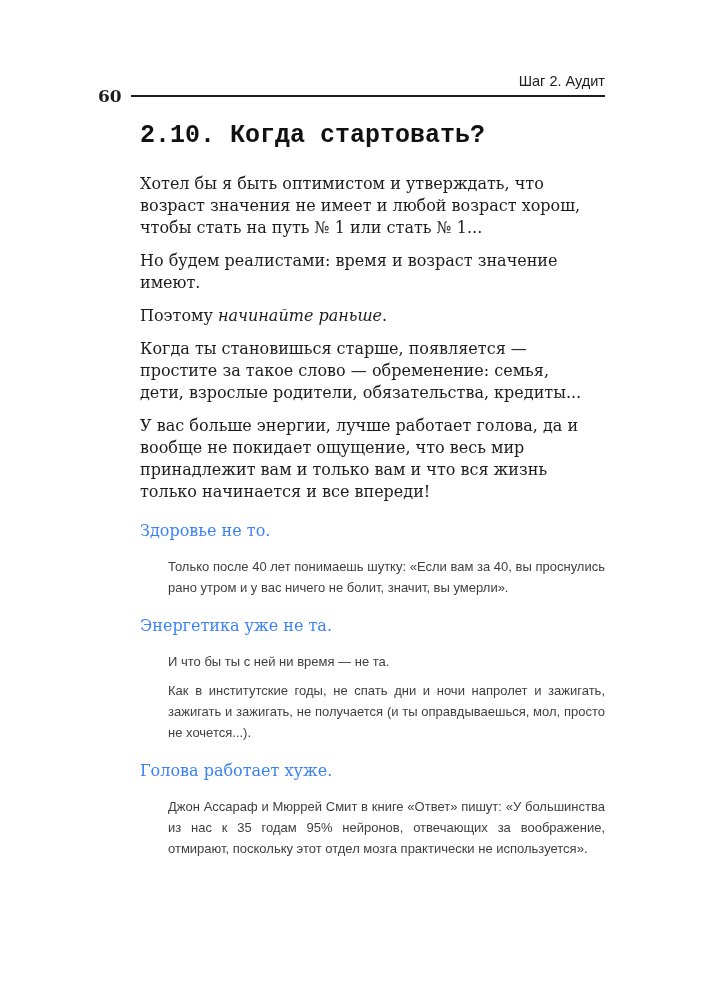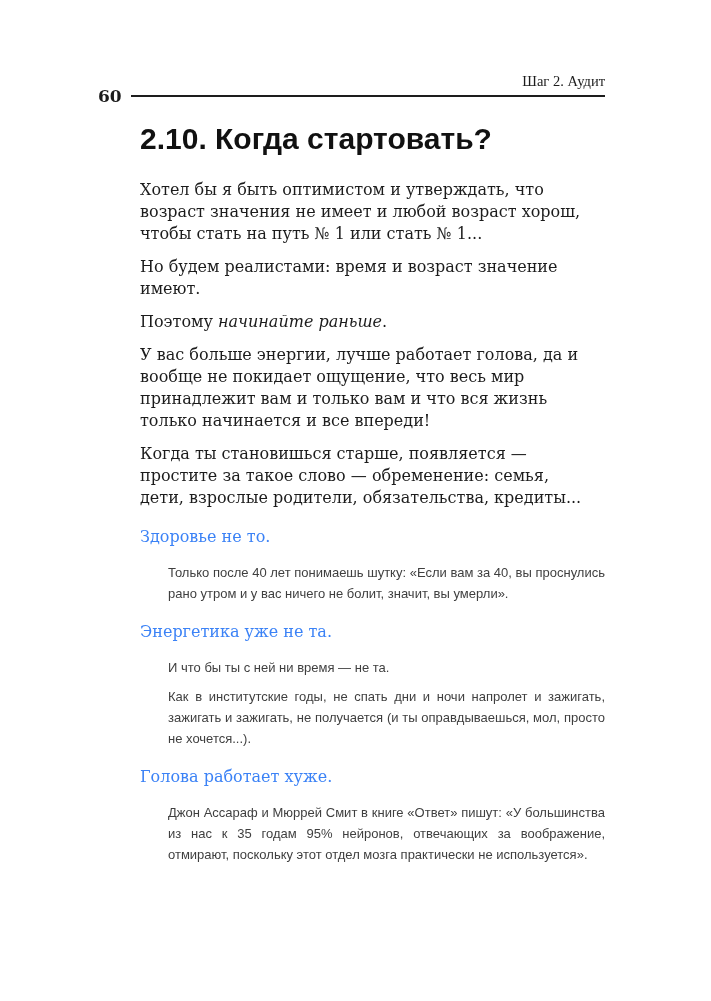--- a/index.html
+++ b/index.html
@@ -30,33 +30,33 @@
     margin-bottom: -8px; 
     line-height: 1;
   }
   .running-head-box {
     flex: 1;
     border-bottom: 2px solid #1d1d1d;
     text-align: right;
     padding-bottom: 5px;
   }
   .running-head {
-    font-family: Liberation Serif, serif;
+    font-family: Liberation Sans, sans-serif;
     font-size: 14.5px;
     color: #1c1c1c;
     line-height: 1;
   }
   
   .main {
     margin: 24px 106px 0 140px; 
   }
   .chapter-title {
-    font-family: Liberation Sans, sans-serif;
+    font-family: Liberation Mono, monospace;
     font-weight: 700;
-    font-size: 30px;
+    font-size: 25px;
     color: #111111;
     margin: 0 0 22px 0;
     line-height: 1.2;
   }
   .para {
     font-family: "DejaVu Serif", serif;
     font-size: 16px;
     line-height: 22px;
     color: #1c1c1c;
     margin: 0 0 11px 0;
@@ -97,23 +97,23 @@
   <div class="main">
 
     <h1 class="chapter-title">2.10. Когда стартовать?</h1>
 
     <p class="para">Хотел бы я быть оптимистом и утверждать, что возраст значения не имеет и любой возраст хорош, чтобы стать на путь № 1 или стать № 1...</p>
 
     <p class="para">Но будем реалистами: время и возраст значение имеют.</p>
 
     <p class="para"><span>Поэтому </span><span class="em">начинайте раньше</span><span>.</span></p>
 
+    <p class="para">Когда ты становишься старше, появляется — простите за такое слово — обременение: семья, дети, взрослые родители, обязательства, кредиты...</p>
+
     <p class="para">У вас больше энергии, лучше работает голова, да и вообще не покидает ощущение, что весь мир принадлежит вам и только вам и что вся жизнь только начинается и все впереди!</p>
-
-    <p class="para">Когда ты становишься старше, появляется — простите за такое слово — обременение: семья, дети, взрослые родители, обязательства, кредиты...</p>
 
 
     <p class="section-head">Здоровье не то.</p>
 
     <p class="quote">Только после 40 лет понимаешь шутку: «Если вам за 40, вы проснулись рано утром и у вас ничего не болит, значит, вы умерли».</p>
 
     <p class="section-head">Энергетика уже не та.</p>
 
     <p class="quote">И что бы ты с ней ни время — не та.</p>
 

